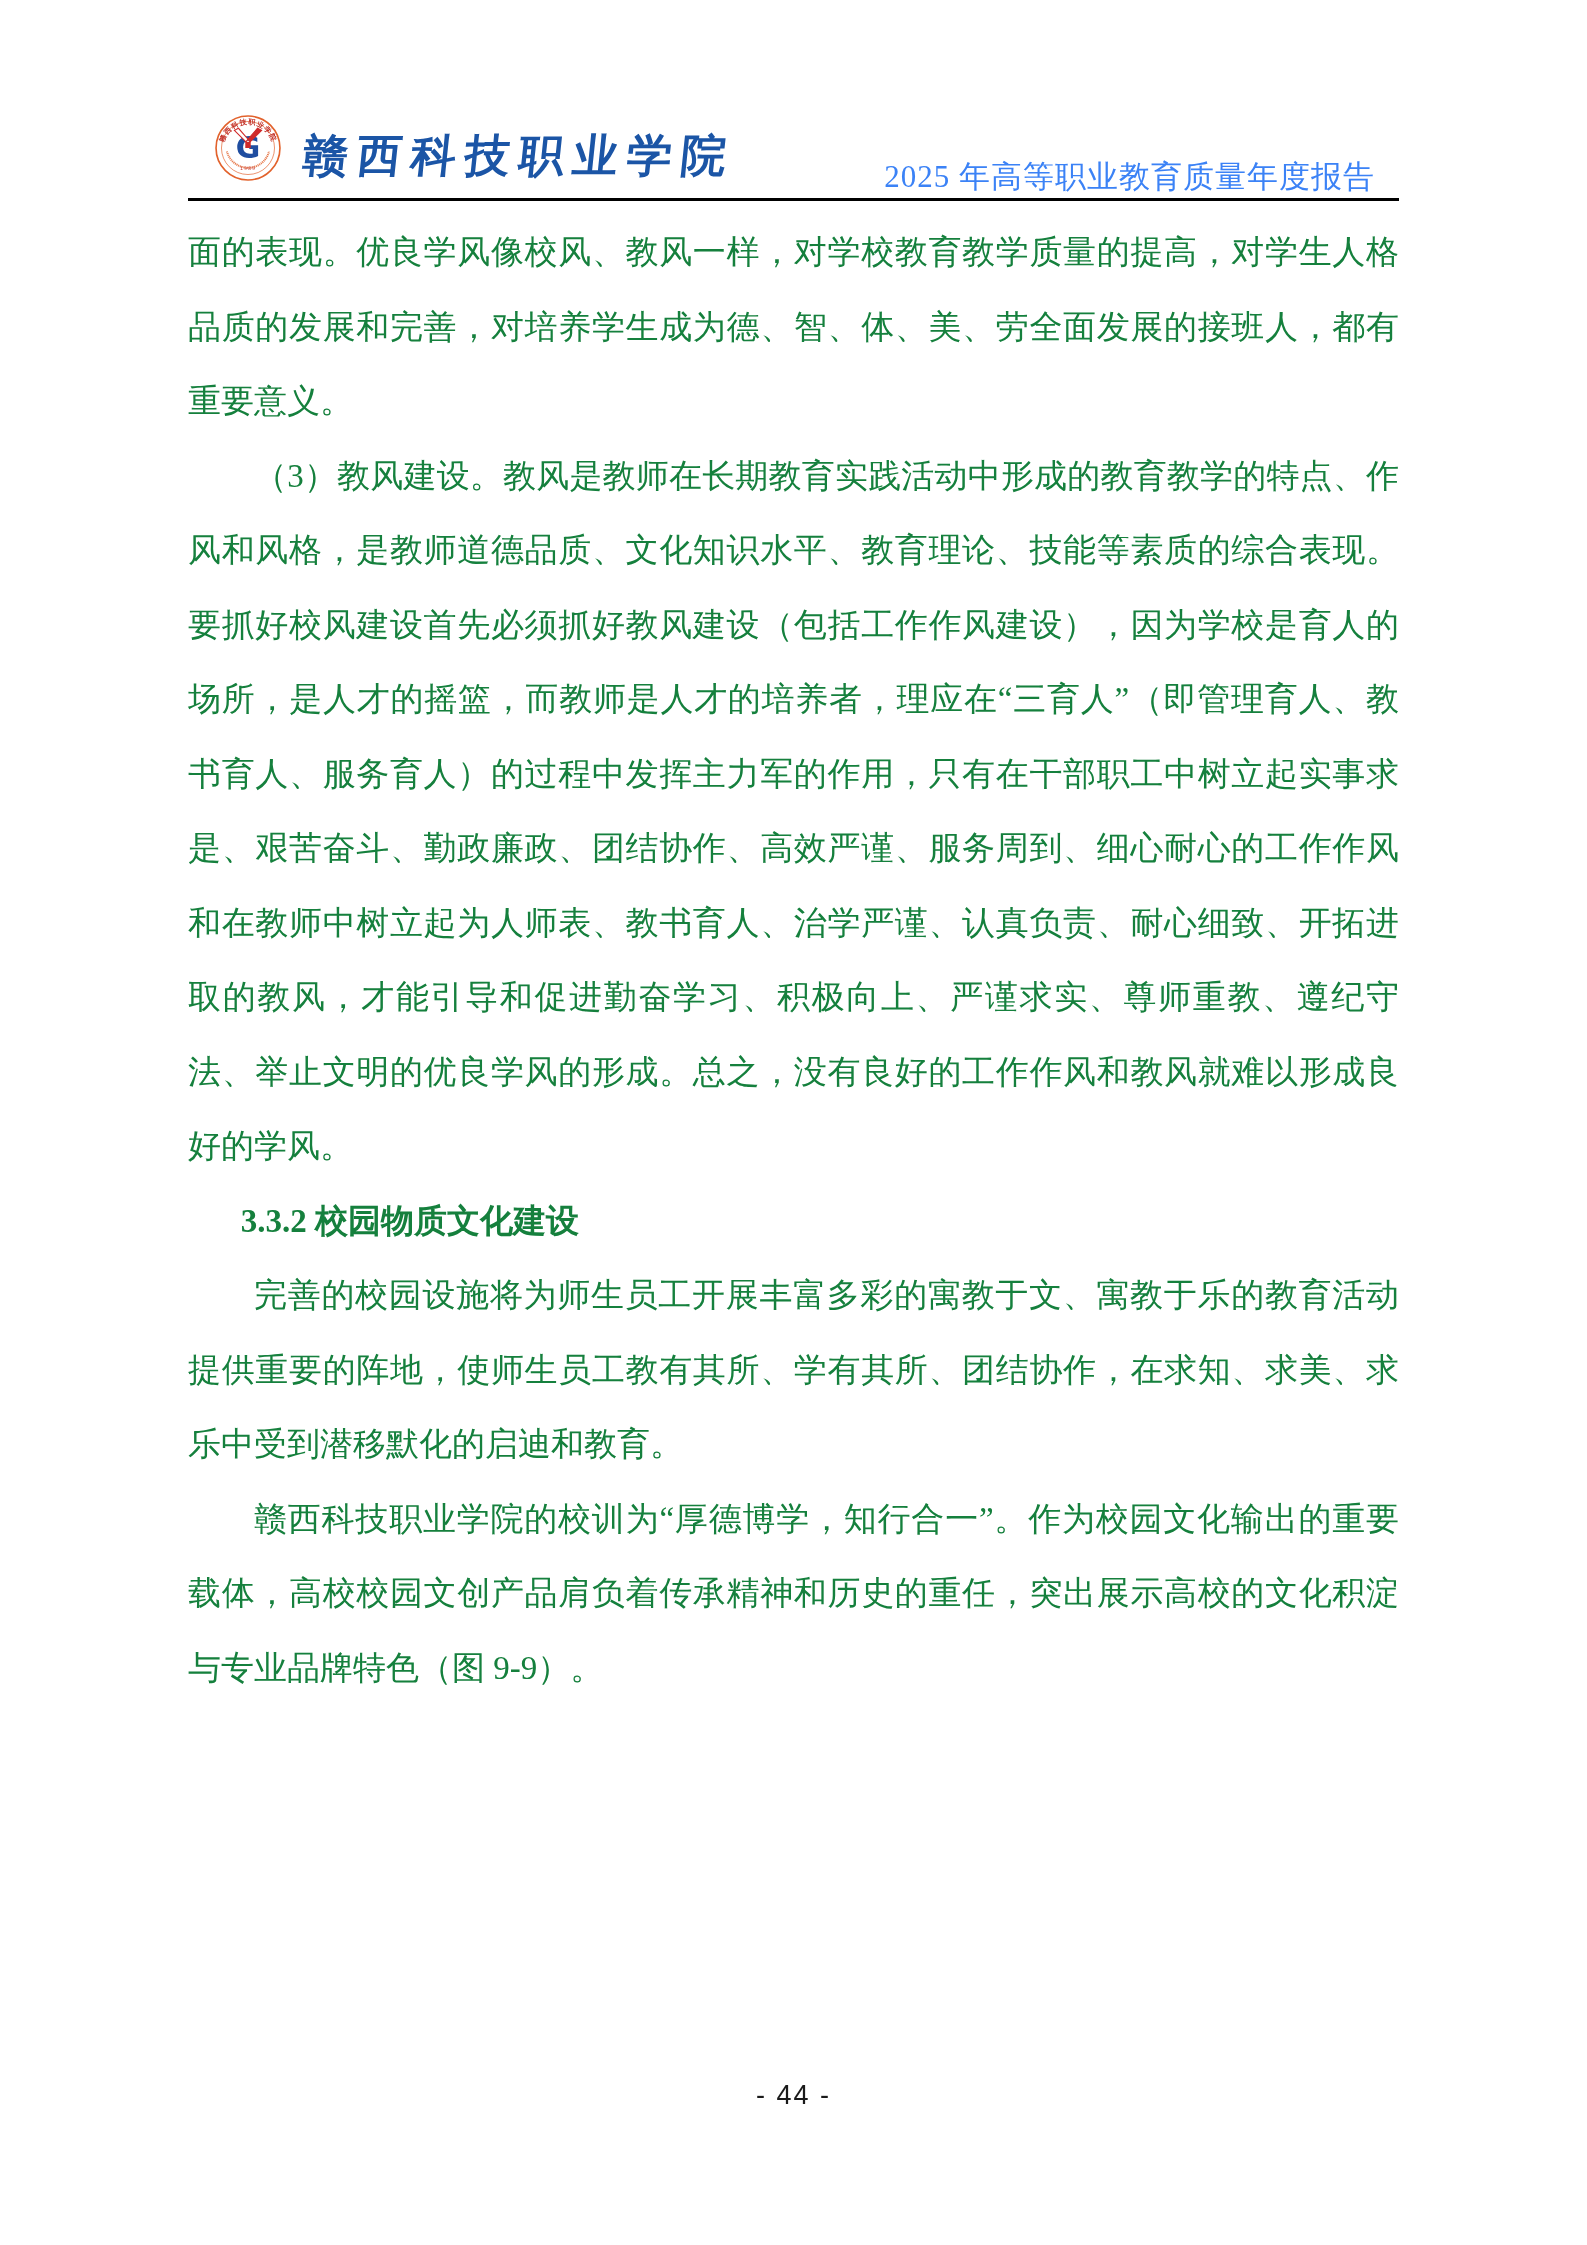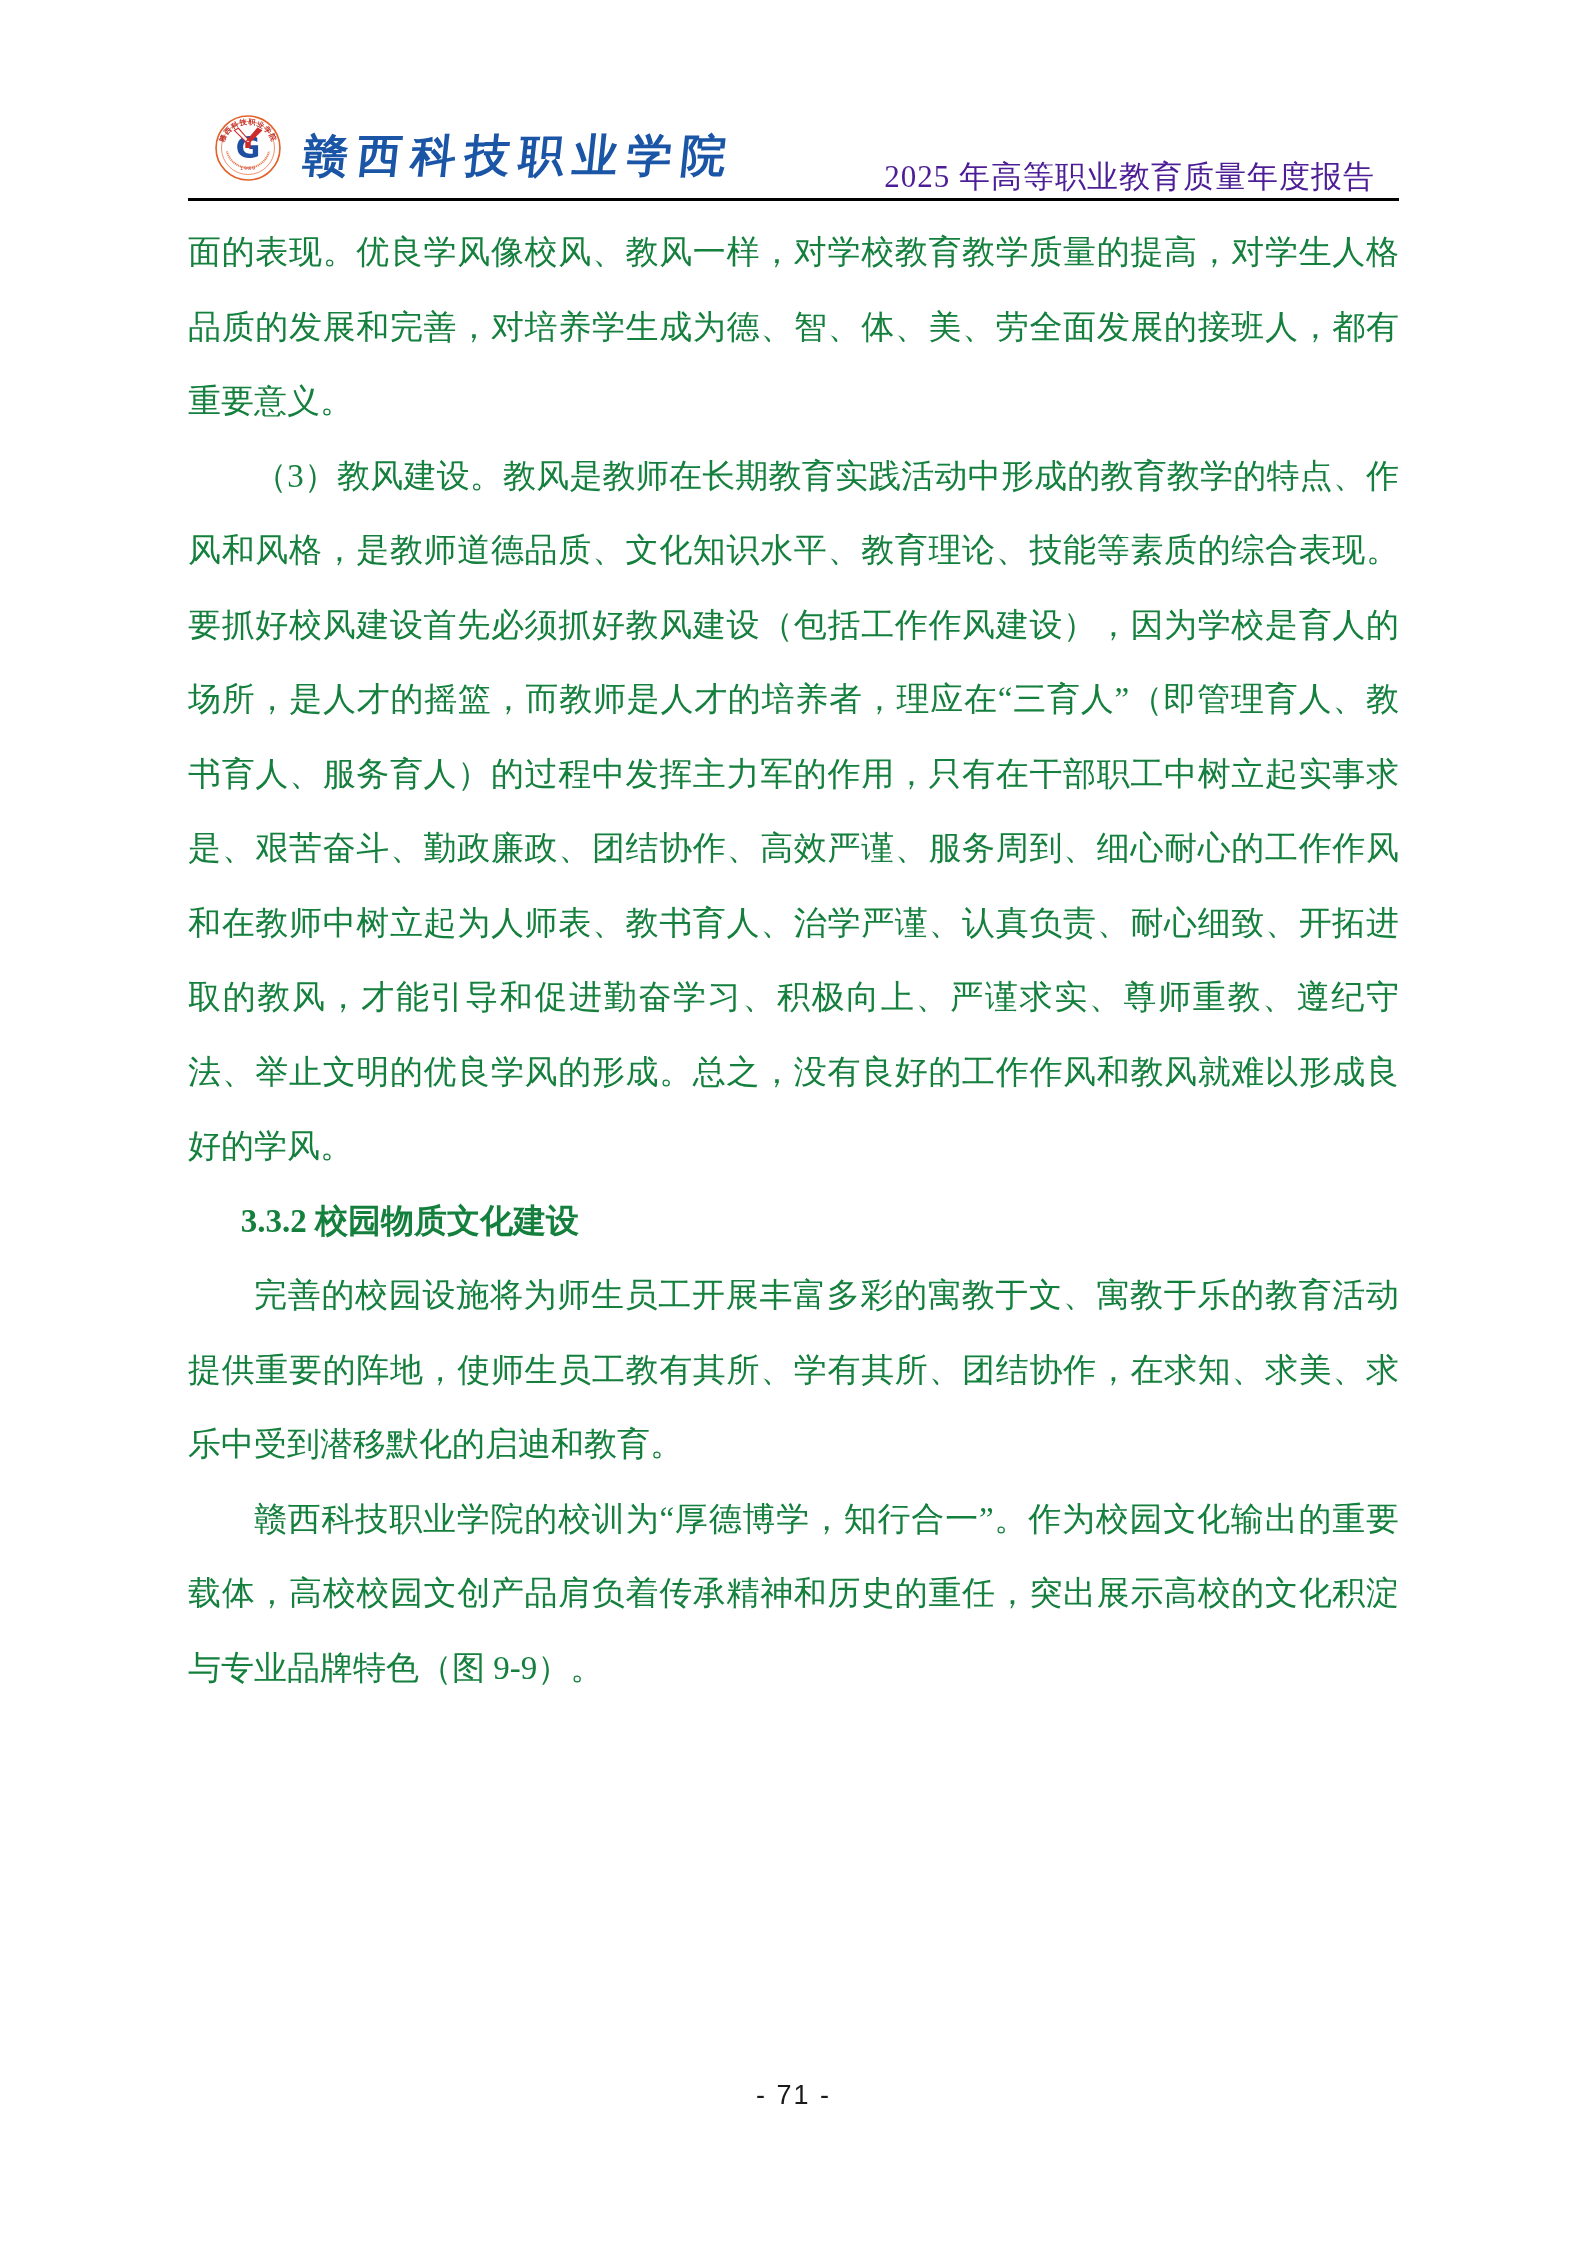--- a/index.html
+++ b/index.html
@@ -31,21 +31,21 @@
     letter-spacing: 9px;
     transform: skewX(-6deg);
     font-family: "DejaVu Serif", serif;
     white-space: nowrap;
   }
   .report-title {
     position: absolute;
     top: 156px;
     right: 212px;
     font-size: 31px;
-    color: #4c1d95;
+    color: #3b82f6;
     letter-spacing: 1px;
     white-space: nowrap;
   }
   .header-divider {
     position: absolute;
     left: 188px;
     top: 198px;
     width: 1211px;
     height: 3px;
     background: #000000;
@@ -118,16 +118,16 @@
 
   <div class="content">
     <p class="para first">面的表现。优良学风像校风、教风一样，对学校教育教学质量的提高，对学生人格品质的发展和完善，对培养学生成为德、智、体、美、劳全面发展的接班人，都有重要意义。</p>
     <p class="para">（3）教风建设。教风是教师在长期教育实践活动中形成的教育教学的特点、作风和风格，是教师道德品质、文化知识水平、教育理论、技能等素质的综合表现。要抓好校风建设首先必须抓好教风建设（包括工作作风建设），因为学校是育人的场所，是人才的摇篮，而教师是人才的培养者，理应在“三育人”（即管理育人、教书育人、服务育人）的过程中发挥主力军的作用，只有在干部职工中树立起实事求是、艰苦奋斗、勤政廉政、团结协作、高效严谨、服务周到、细心耐心的工作作风和在教师中树立起为人师表、教书育人、治学严谨、认真负责、耐心细致、开拓进取的教风，才能引导和促进勤奋学习、积极向上、严谨求实、尊师重教、遵纪守法、举止文明的优良学风的形成。总之，没有良好的工作作风和教风就难以形成良好的学风。</p>
     <p class="heading">3.3.2 校园物质文化建设</p>
     <p class="para">完善的校园设施将为师生员工开展丰富多彩的寓教于文、寓教于乐的教育活动提供重要的阵地，使师生员工教有其所、学有其所、团结协作，在求知、求美、求乐中受到潜移默化的启迪和教育。</p>
     <p class="para">赣西科技职业学院的校训为“厚德博学，知行合一”。作为校园文化输出的重要载体，高校校园文创产品肩负着传承精神和历史的重任，突出展示高校的文化积淀与专业品牌特色（图 9-9）。</p>
   </div>
 
   <div class="footer">
-    <span class="page-number">- 71 -</span>
+    <span class="page-number">- 44 -</span>
   </div>
 
 </div>
 
 </body></html>

